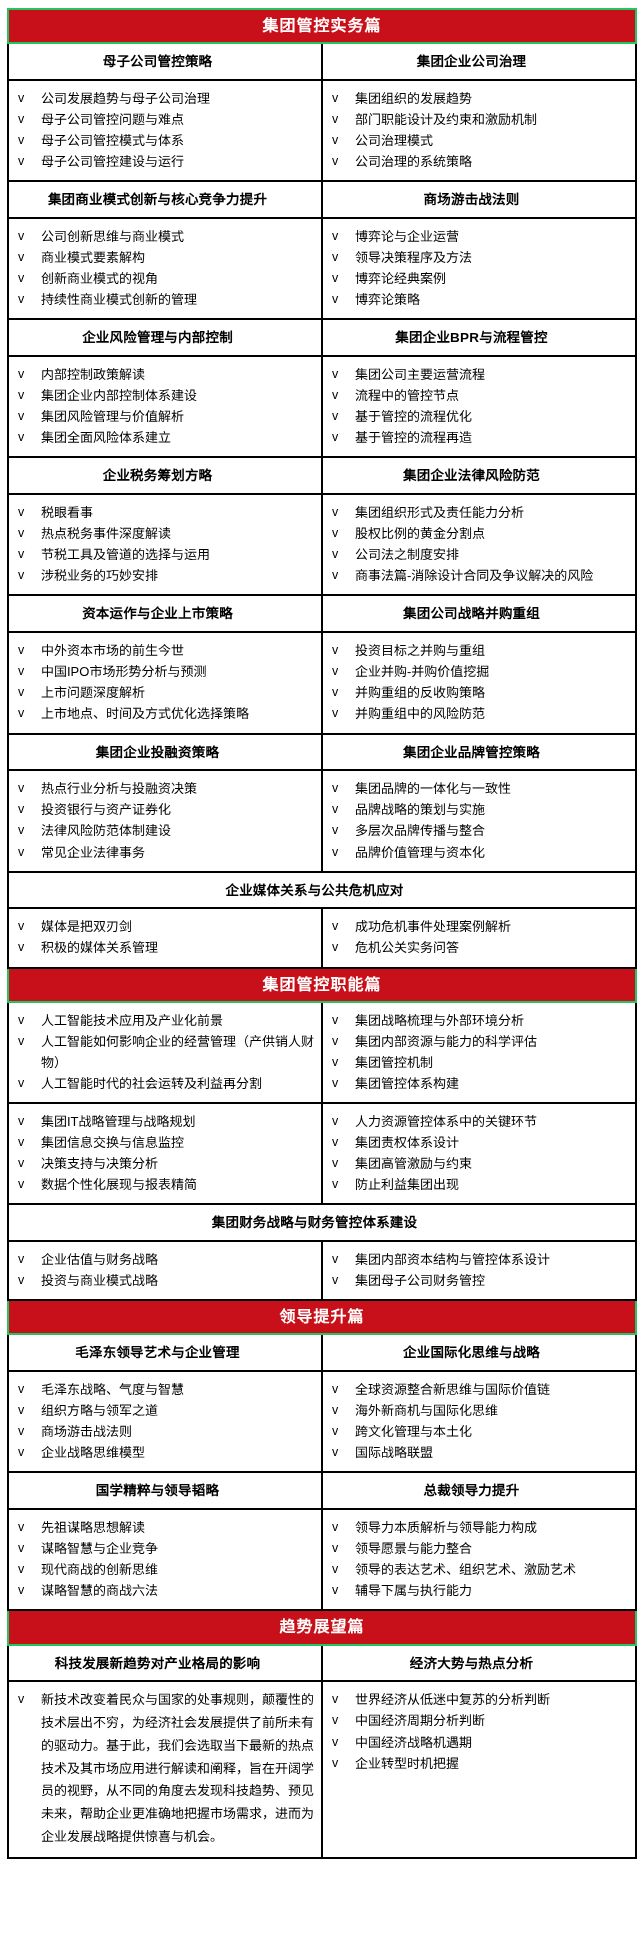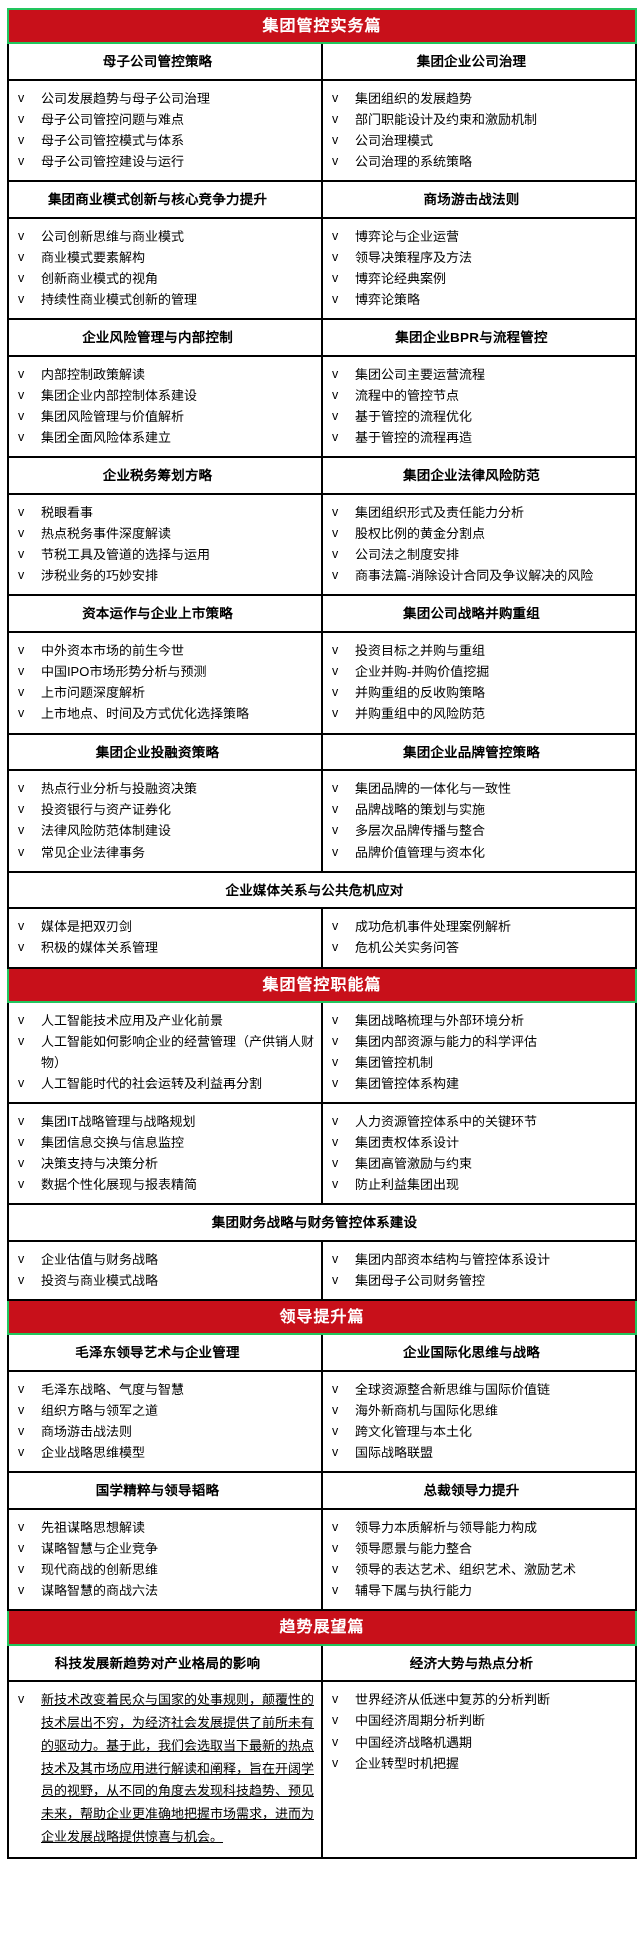--- a/index.html
+++ b/index.html
@@ -84,21 +84,20 @@
     font-size: 12.5px;
     color: #000000;
   }
   ul.bullets > li .bullet-text {
     flex: 1 1 auto;
     text-align: left;
   }
   
   ul.bullets.para > li .bullet-text {
     line-height: 1.75;
-    text-decoration: underline;
   }
 </style>
 </head>
 <body>
 
 <div id="doc">
   <table class="curriculum">
     <colgroup>
         <col class="c1">
         <col class="c2">

